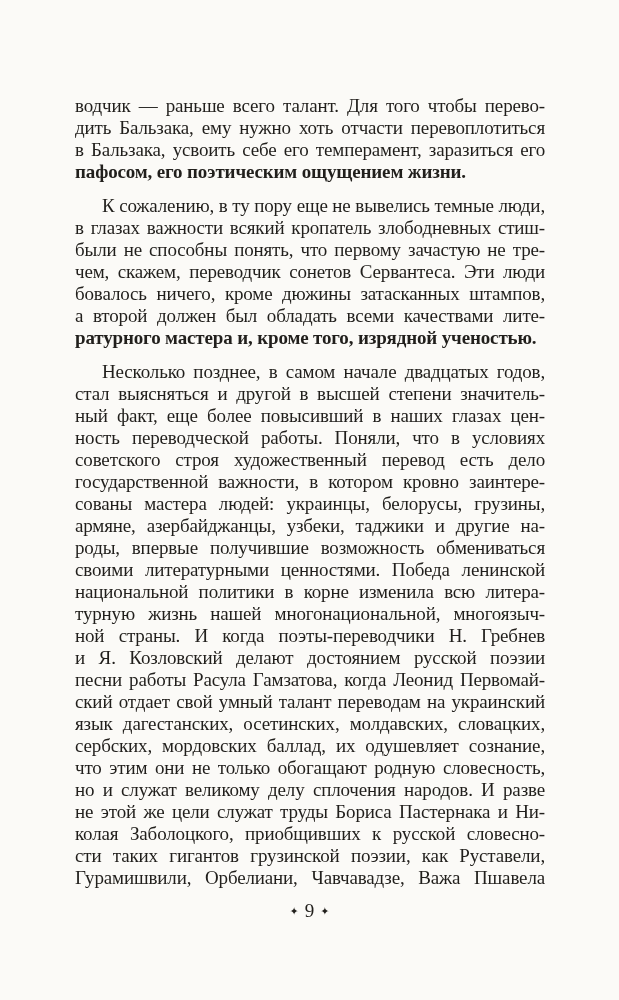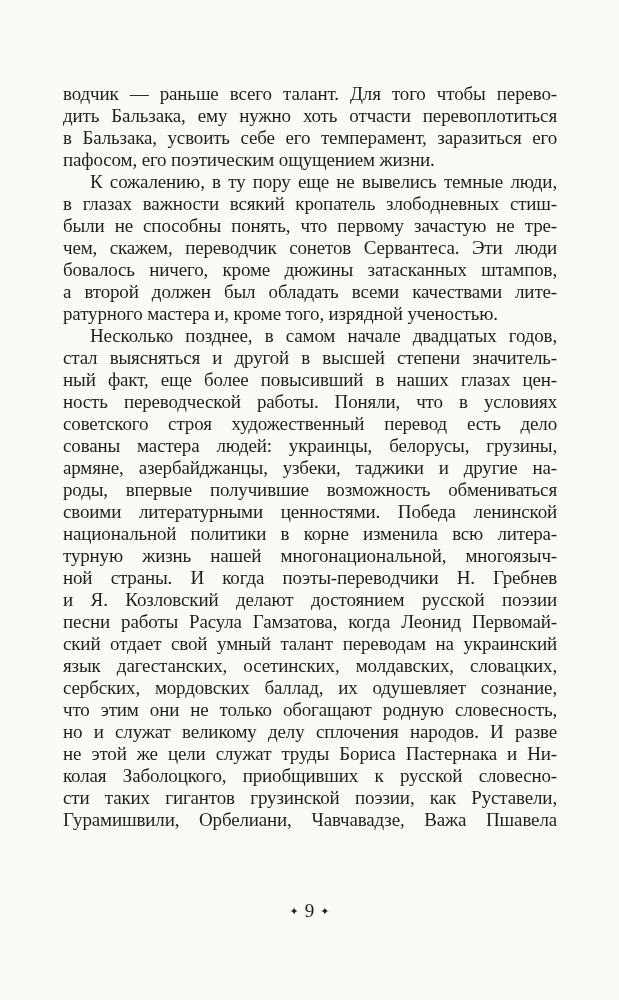--- a/index.html
+++ b/index.html
@@ -21,30 +21,31 @@
   .text-block {
     position: absolute;
     left: 63px;
     top: 83px;
     width: 494px;
     color: var(--ink, #211f1c);
     font-size: 19px;
     line-height: 22px;
     letter-spacing: -0.15px;
   }
-  .paragraph { margin: 0; }
+  .paragraph { margin: 12px; }
   .line {
     text-align: justify;
     text-align-last: justify;
     height: 22px;
     overflow: hidden;
     white-space: nowrap;
   }
   .line.last {
     text-align-last: left;
+    font-weight: bold;
   }
   .line.indent {
     padding-left: 27px;
   }
   .folio {
     position: absolute;
     top: 899px;
     left: 0;
     width: 619px;
     text-align: center;
@@ -81,20 +82,21 @@
         <div class="line">бовалось ничего, кроме дюжины затасканных штампов,</div>
         <div class="line">а второй должен был обладать всеми качествами лите-</div>
         <div class="line last">ратурного мастера и, кроме того, изрядной ученостью.</div>
       </div>
       <div class="paragraph">
         <div class="line indent">Несколько позднее, в самом начале двадцатых годов,</div>
         <div class="line">стал выясняться и другой в высшей степени значитель-</div>
         <div class="line">ный факт, еще более повысивший в наших глазах цен-</div>
         <div class="line">ность переводческой работы. Поняли, что в условиях</div>
         <div class="line">советского строя художественный перевод есть дело</div>
+        <div class="line">государственной важности, в котором кровно заинтере-</div>
         <div class="line">сованы мастера людей: украинцы, белорусы, грузины,</div>
         <div class="line">армяне, азербайджанцы, узбеки, таджики и другие на-</div>
         <div class="line">роды, впервые получившие возможность обмениваться</div>
         <div class="line">своими литературными ценностями. Победа ленинской</div>
         <div class="line">национальной политики в корне изменила всю литера-</div>
         <div class="line">турную жизнь нашей многонациональной, многоязыч-</div>
         <div class="line">ной страны. И когда поэты-переводчики Н. Гребнев</div>
         <div class="line">и Я. Козловский делают достоянием русской поэзии</div>
         <div class="line">песни работы Расула Гамзатова, когда Леонид Первомай-</div>
         <div class="line">ский отдает свой умный талант переводам на украинский</div>

